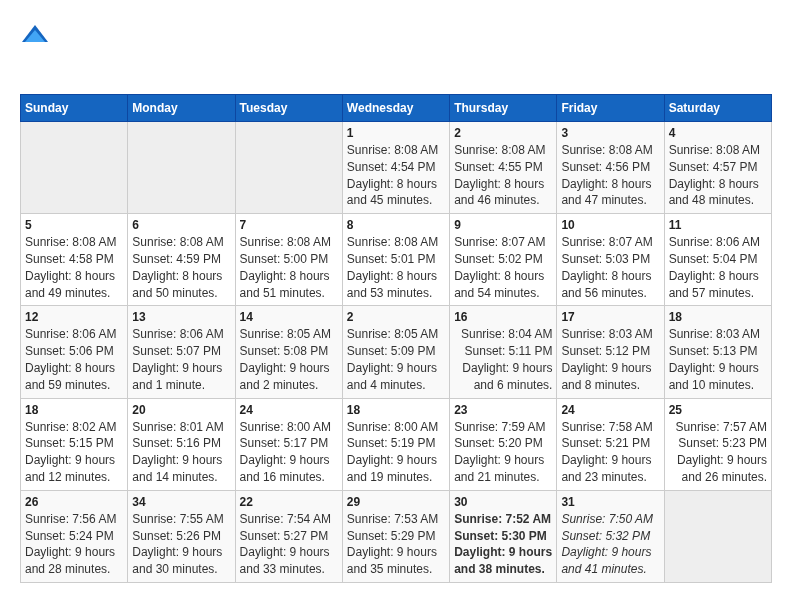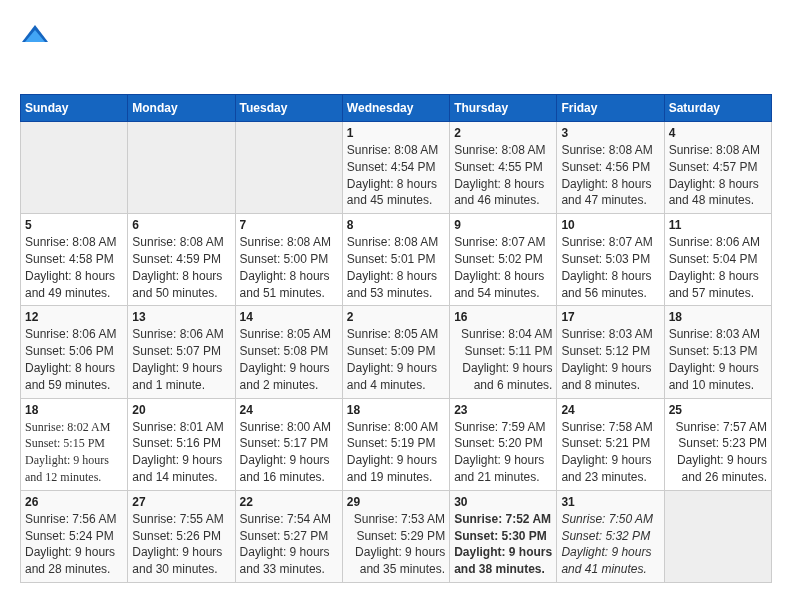--- a/index.html
+++ b/index.html
@@ -253,21 +253,21 @@
           <div class="day-num">18</div>
           <div class="day-info" style="white-space: pre-line;">Sunrise: 8:03 AM
 Sunset: 5:13 PM
 Daylight: 9 hours
 and 10 minutes.</div>
         </td>
       </tr>
       <tr>
         <td>
           <div class="day-num">18</div>
-          <div class="day-info" style="white-space: pre-line; font-family: Liberation Serif, serif;">Sunrise: 8:02 AM
+          <div class="day-info" style="white-space: pre-line;">Sunrise: 8:02 AM
 Sunset: 5:15 PM
 Daylight: 9 hours
 and 12 minutes.</div>
         </td>
         <td>
           <div class="day-num">20</div>
           <div class="day-info" style="white-space: pre-line;">Sunrise: 8:01 AM
 Sunset: 5:16 PM
 Daylight: 9 hours
 and 14 minutes.</div>
@@ -310,36 +310,36 @@
       </tr>
       <tr>
         <td>
           <div class="day-num">26</div>
           <div class="day-info" style="white-space: pre-line;">Sunrise: 7:56 AM
 Sunset: 5:24 PM
 Daylight: 9 hours
 and 28 minutes.</div>
         </td>
         <td>
-          <div class="day-num">27</div>
+          <div class="day-num">34</div>
           <div class="day-info" style="white-space: pre-line;">Sunrise: 7:55 AM
 Sunset: 5:26 PM
 Daylight: 9 hours
 and 30 minutes.</div>
         </td>
         <td>
           <div class="day-num">22</div>
           <div class="day-info" style="white-space: pre-line;">Sunrise: 7:54 AM
 Sunset: 5:27 PM
 Daylight: 9 hours
 and 33 minutes.</div>
         </td>
         <td>
           <div class="day-num">29</div>
-          <div class="day-info" style="white-space: pre-line; text-align: right;">Sunrise: 7:53 AM
+          <div class="day-info" style="white-space: pre-line;">Sunrise: 7:53 AM
 Sunset: 5:29 PM
 Daylight: 9 hours
 and 35 minutes.</div>
         </td>
         <td>
           <div class="day-num">30</div>
           <div class="day-info" style="white-space: pre-line; font-weight: bold;">Sunrise: 7:52 AM
 Sunset: 5:30 PM
 Daylight: 9 hours
 and 38 minutes.</div>

